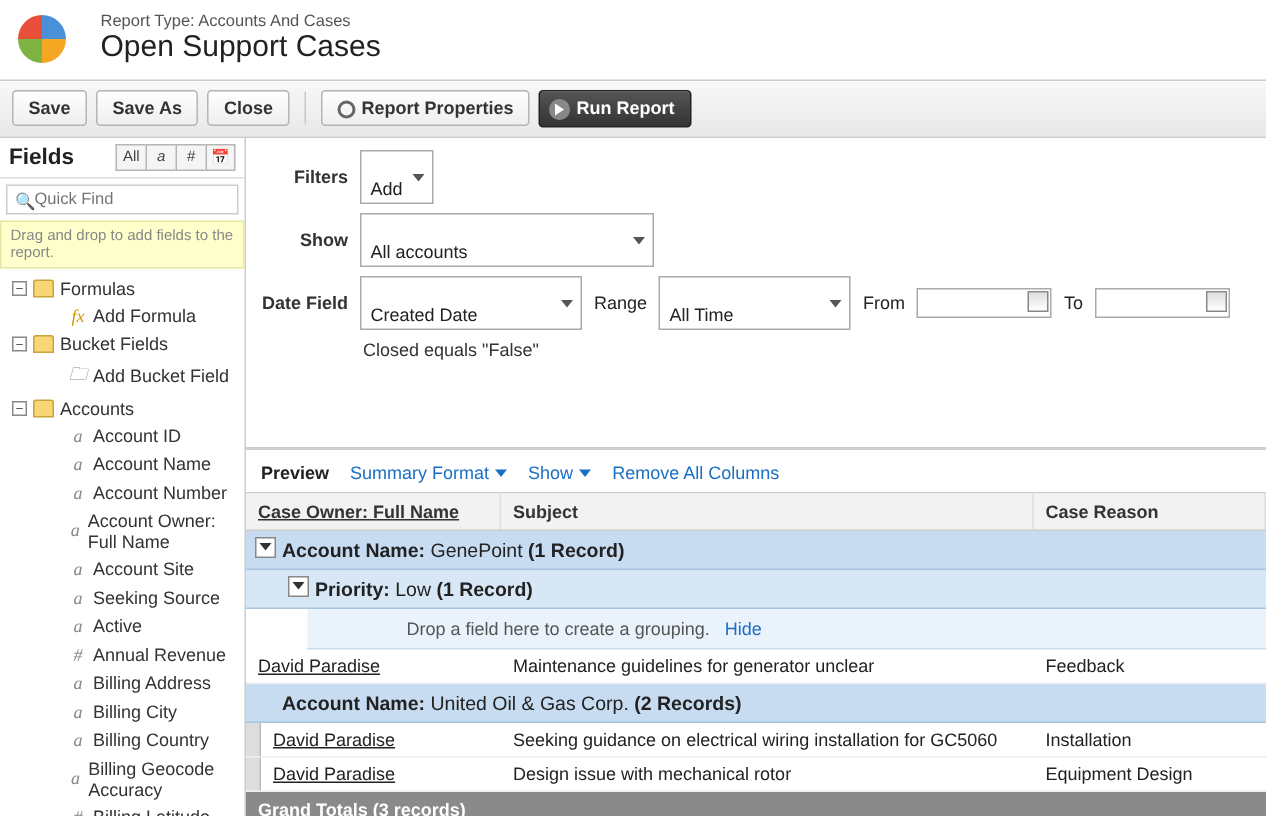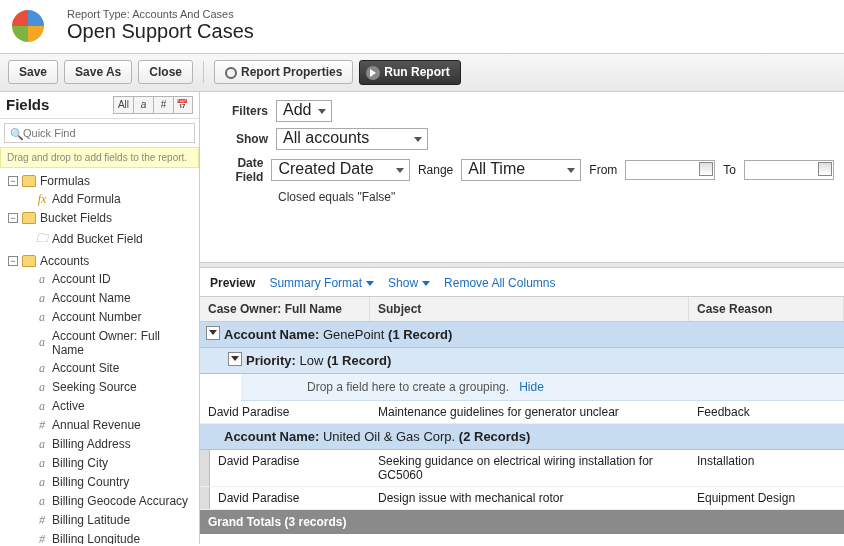--- a/index.html
+++ b/index.html
@@ -8,54 +8,54 @@
 .logo { width: 32px; height: 32px; border-radius: 50%; background: conic-gradient(#4a90d9 0 90deg, #f5a623 90deg 180deg, #7cb342 180deg 270deg, #e94e3a 270deg 360deg); }
 .header-text .rtype { font-size: 11px; color: #555; }
 .header-text h1 { font-size: 20px; font-weight: normal; color: #222; }
 .toolbar { background: linear-gradient(#f8f8f8,#e8e8e8); border-top: 1px solid #ccc; border-bottom: 1px solid #ccc; padding: 6px 8px; display: flex; align-items: center; gap: 6px; }
 .btn { background: linear-gradient(#fff,#eee); border: 1px solid #b5b5b5; border-radius: 3px; padding: 4px 10px; font-size: 12px; cursor: pointer; font-weight: bold; color: #333; }
 .btn.run { background: linear-gradient(#555,#333); color: #fff; border-color: #222; padding-left: 6px; }
 .btn .play { display: inline-block; width: 0; height: 0; border-left: 7px solid #fff; border-top: 5px solid transparent; border-bottom: 5px solid transparent; vertical-align: middle; margin-right: 4px; background:#888; border-radius:50%; width:14px; height:14px; border:none; position:relative;}
 .btn .play::after{content:"";position:absolute;left:4px;top:3px;border-left:6px solid #fff;border-top:4px solid transparent;border-bottom:4px solid transparent;}
 .btn .gear { display:inline-block; width:12px; height:12px; border:2px solid #666; border-radius:50%; margin-right:4px; vertical-align:middle; position:relative;}
 .main { display: flex; height: calc(546px - 56px - 38px); }
-.sidebar { width: 200px; border-right: 1px solid #ccc; display: flex; flex-direction: column; }
+.sidebar { width: 164px; border-right: 1px solid #ccc; display: flex; flex-direction: column; }
 .sb-head { display: flex; align-items: center; padding: 4px 6px; border-bottom: 1px solid #ddd; }
 .sb-head h2 { font-size: 15px; font-weight: bold; flex: 1; }
 .mini-btns { display: flex; gap: 0; }
 .mini { border: 1px solid #b5b5b5; background: #f5f5f5; width: 20px; height: 18px; font-size: 10px; display:flex; align-items:center; justify-content:center; cursor:pointer; color:#444;}
 .mini:not(:last-child){border-right:none;}
 .search { padding: 4px; }
 .search input { width: 100%; border: 1px solid #ccc; padding: 3px 4px 3px 18px; font-size: 11px; color:#888; background:#fff; }
 .hint { background: #ffffcc; border: 1px solid #e6e6a6; padding: 4px 6px; font-size: 10px; color: #888; }
 .tree { flex:1; overflow-y: auto; padding: 4px 0; position:relative;}
 .tree::-webkit-scrollbar{width:10px;} .tree::-webkit-scrollbar-thumb{background:#c0c0c0;border-radius:4px;}
 .tnode { padding: 2px 4px 2px 8px; display:flex; align-items:center; gap:4px; font-size:12px; color:#333; cursor:default;}
-.tnode.lvl2 { padding-left: 36px; }
+.tnode.lvl2 { padding-left: 46px; }
 .tgl { width:10px; height:10px; border:1px solid #888; font-size:9px; line-height:8px; text-align:center; color:#555; background:#fff;}
 .fld-ico { width:14px; height:12px; background:#f7d774; border:1px solid #c9a23a; border-radius:2px 2px 0 0;}
 .type-ico { font-style: italic; color: #888; width:12px; display:inline-block; text-align:center; font-family: Georgia, serif;}
 .content { flex: 1; display: flex; flex-direction: column; overflow:hidden;}
 .filters { padding: 8px 10px; }
 .frow { display:flex; align-items:center; gap:8px; margin-bottom:6px; font-size:12px;}
 .frow .lbl { width: 58px; text-align: right; color:#333; font-weight:bold;}
-.sel { border:1px solid #aaa; background:#fff; padding:0 20px 2px 6px; font-size:16px; position:relative; display:inline-flex; align-items:center; cursor:pointer; min-height:20px;}
+.sel { border:1px solid #aaa; background:#fff; padding:18px 20px 2px 6px; font-size:12px; position:relative; display:inline-flex; align-items:center; cursor:pointer; min-height:20px;}
 .sel::after{content:"";position:absolute;right:5px;top:50%;margin-top:-2px;border-left:4px solid transparent;border-right:4px solid transparent;border-top:5px solid #555;}
 .dateinput { border:1px solid #aaa; width:90px; height:20px; padding:2px 18px 2px 4px; background:#fff; position:relative;}
 .cal-ico{position:absolute; right:2px; top:2px; width:14px; height:14px; border:1px solid #888; background:linear-gradient(#ddd,#fff);}
 .filter-line { padding-left: 68px; color:#333; font-size:12px;}
 .divider { height:6px; background:#e8e8e8; border-top:1px solid #ccc; border-bottom:1px solid #ccc; margin-top:50px;}
 .preview-bar { display:flex; align-items:center; gap:14px; padding:8px 10px 6px; }
 .preview-bar h3 { font-size:12px; font-weight:bold;}
 .link { color:#1a6fc4; cursor:pointer; font-size:12px;}
 .link.drop::after{content:"";display:inline-block;margin-left:4px;border-left:4px solid transparent;border-right:4px solid transparent;border-top:5px solid #1a6fc4;vertical-align:middle;}
 .grid { border-top:1px solid #ccc; font-size:12px;}
 .ghead { display:flex; background:#f2f2f2; border-bottom:1px solid #ccc; }
 .ghead .col { padding:5px 8px; font-weight:bold; color:#333; border-right:1px solid #ddd;}
-.col1{width:170px;} .col2{flex:1;} .col3{width:155px;}
+.col1{width:170px;text-decoration:underline;} .col2{flex:1;} .col3{width:155px;}
 .grprow { background:#c7dcf0; border-bottom:1px solid #a8c4de; padding:5px 24px 5px 24px; position:relative; font-size:13px;}
 .grprow.sub{ padding-left:46px; background:#d8e7f5;}
 .grprow .arr{ position:absolute; left:6px; top:4px; width:14px; height:14px; background:#fff; border:1px solid #888; display:flex;align-items:center;justify-content:center;}
 .grprow.sub .arr{left:28px;}
 .grprow .arr::after{content:"";border-left:4px solid transparent;border-right:4px solid transparent;border-top:5px solid #333;}
 .drop-hint{ background:#eaf2fb; padding:6px 8px 6px 66px; color:#555; border-bottom:1px solid #cde;margin-left:41px;}
 .drow { display:flex; border-bottom:1px solid #eee;}
 .drow .cell { padding:4px 8px;}
 .drow .handle{width:10px; background:#ddd; border-right:1px solid #bbb; cursor:grab;}
 .totals { background:#8a8a8a; color:#fff; padding:5px 8px; font-weight:bold;}
@@ -183,21 +183,21 @@
   <div class="content">
     <div class="filters">
       <div class="frow">
         <span class="lbl">Filters</span>
         <span class="sel" style="min-width:40px;">
             <span>Add</span>
           </span>
       </div>
       <div class="frow">
         <span class="lbl">Show</span>
-        <span class="sel" style="width:152px;">
+        <span class="sel" style="width:196px;">
             <span>All accounts</span>
           </span>
       </div>
       <div class="frow">
         <span class="lbl">Date Field</span>
         <span class="sel" style="width:148px;">
             <span>Created Date</span>
           </span>
         <span>Range</span>
         <span class="sel" style="width:128px;">

